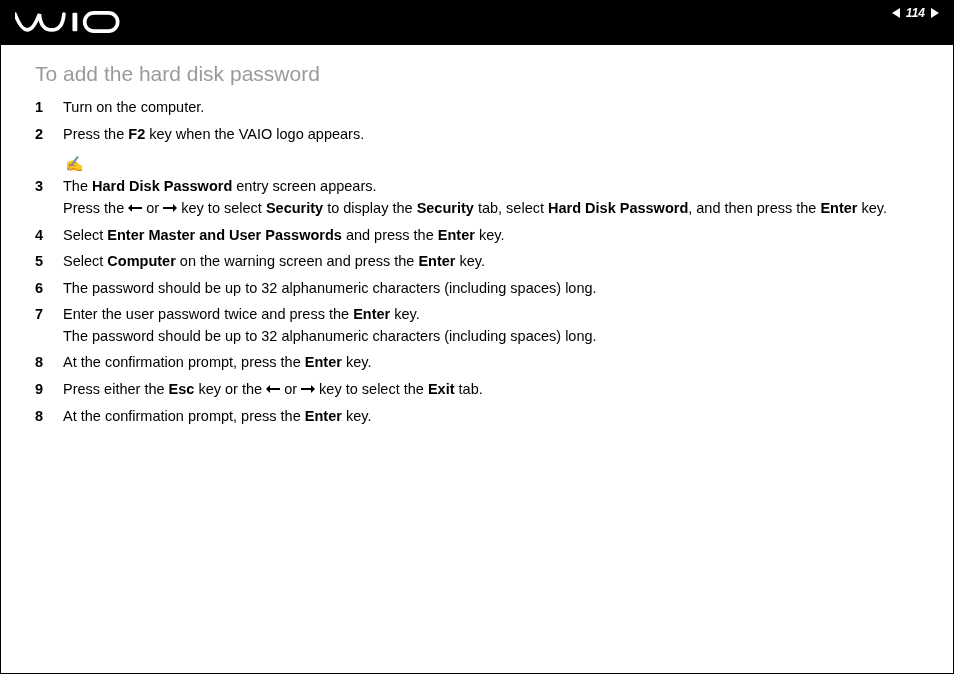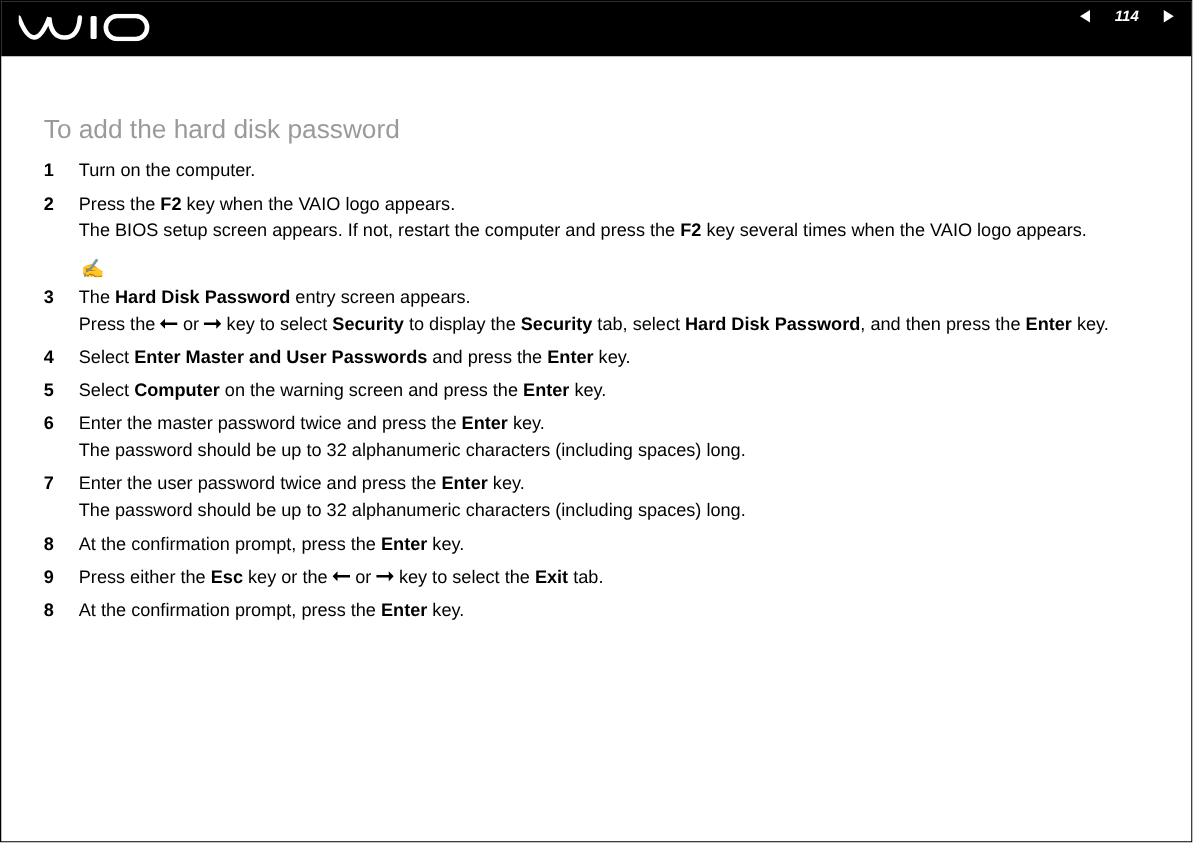--- a/index.html
+++ b/index.html
@@ -41,35 +41,35 @@
     text-align: right;
     font-size: 11.5px;
     font-weight: bold;
     font-style: italic;
     line-height: 1.4;
   }
   .page-nav {
     display: flex;
     align-items: center;
     justify-content: flex-end;
-    gap: 20px;
+    gap: 6px;
     font-size: 12px;
     font-weight: bold;
     font-style: italic;
   }
   .tri {
     display: inline-block;
     width: 0; height: 0;
     border-top: 5px solid transparent;
     border-bottom: 5px solid transparent;
   }
   .tri-left  { border-right: 8px solid #fff; }
   .tri-right { border-left: 8px solid #fff; }
   .content {
-    padding: 45px 30px 0 34px;
+    padding: 15px 30px 0 34px;
     font-size: 14.5px;
     line-height: 1.35;
     color: #000;
   }
   .heading {
     color: #9a9a9a;
     font-size: 21px;
     font-weight: 400;
     margin-bottom: 10px;
   }
@@ -152,23 +152,20 @@
           <div class="line">Turn on the computer.</div>
         </div>
       </li>
 
       <li>
         <div class="step-num">2</div>
         <div class="step-body">
           <div class="line">
             <span>Press the </span><span class="bold">F2</span><span> key when the VAIO logo appears.</span>
           </div>
-          <div class="line">
-            <span>The BIOS setup screen appears. If not, restart the computer and press the </span><span class="bold">F2</span><span> key several times when the VAIO logo appears.</span>
-          </div>
         </div>
       </li>
     </ol>
 
     <div class="note-block">
       <span class="note-icon">✍</span>
     </div>
 
     <ol class="steps">
 
@@ -202,23 +199,20 @@
         <div class="step-body">
           <div class="line">
             <span>Select </span><span class="bold">Computer</span><span> on the warning screen and press the </span><span class="bold">Enter</span><span> key.</span>
           </div>
         </div>
       </li>
 
       <li>
         <div class="step-num">6</div>
         <div class="step-body">
-          <div class="line">
-            <span>Enter the master password twice and press the </span><span class="bold">Enter</span><span> key.</span>
-          </div>
           <div class="line">The password should be up to 32 alphanumeric characters (including spaces) long.</div>
         </div>
       </li>
 
       <li>
         <div class="step-num">7</div>
         <div class="step-body">
           <div class="line">
             <span>Enter the user password twice and press the </span><span class="bold">Enter</span><span> key.</span>
           </div>

